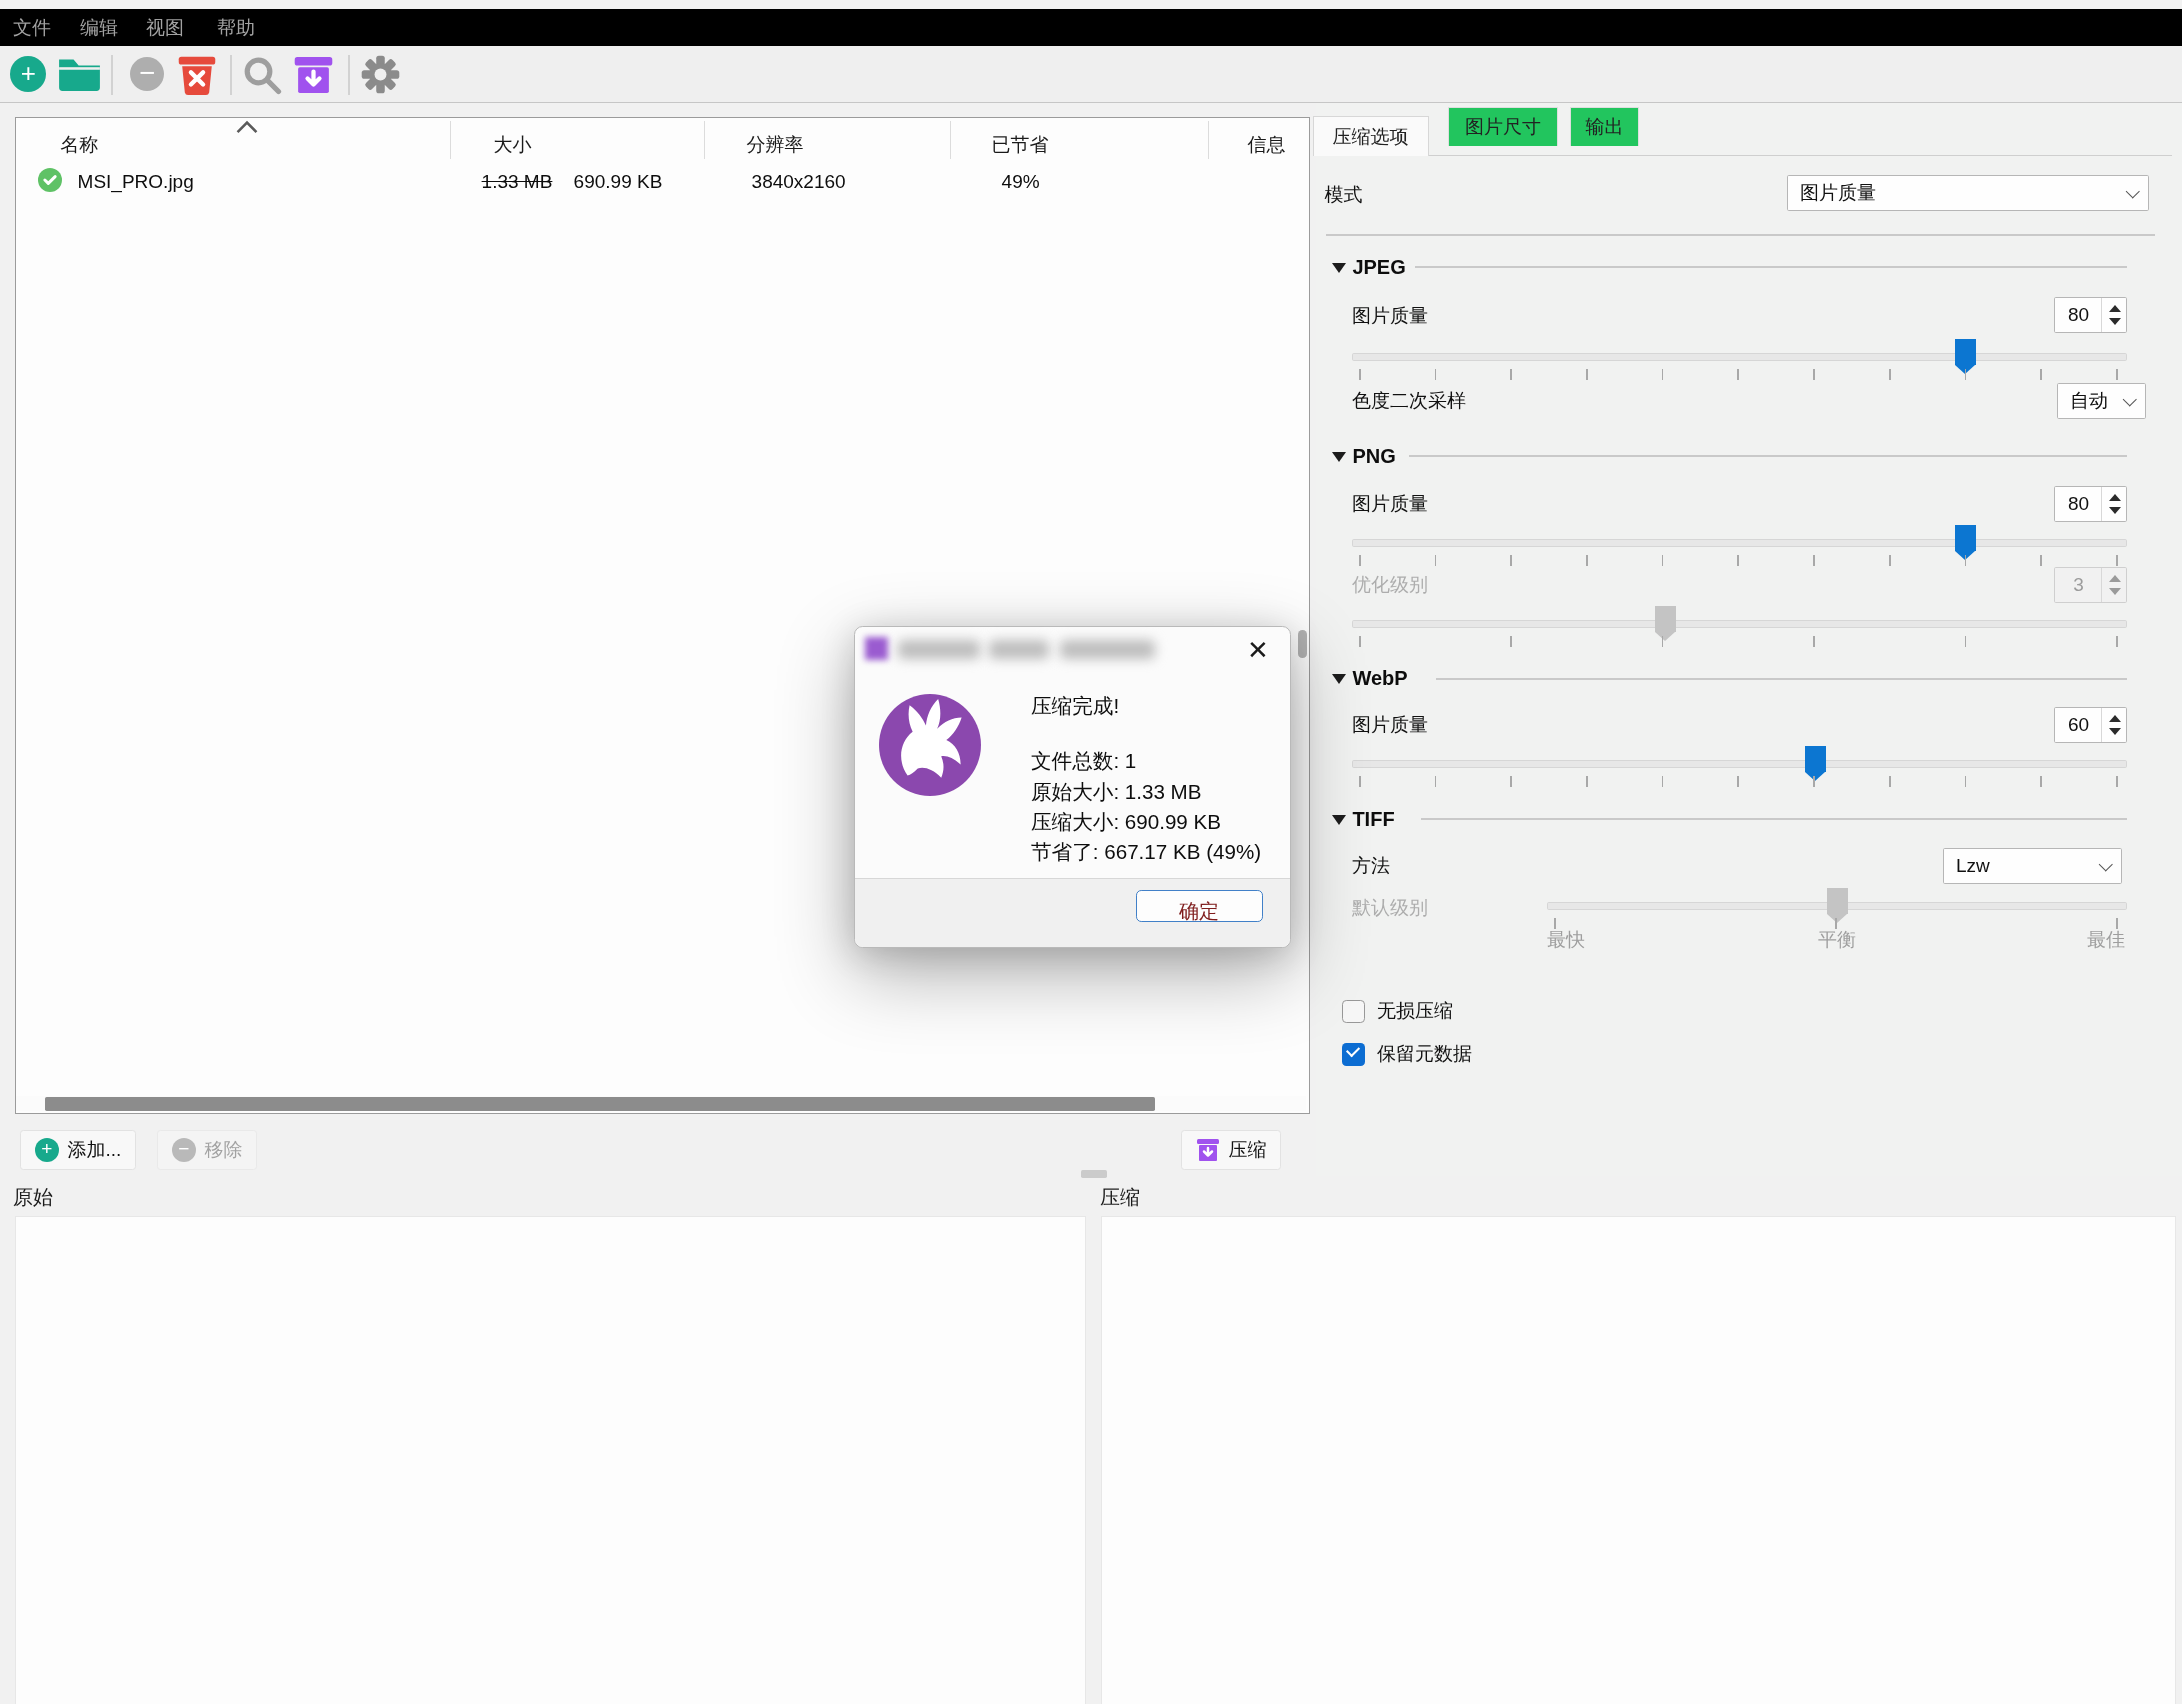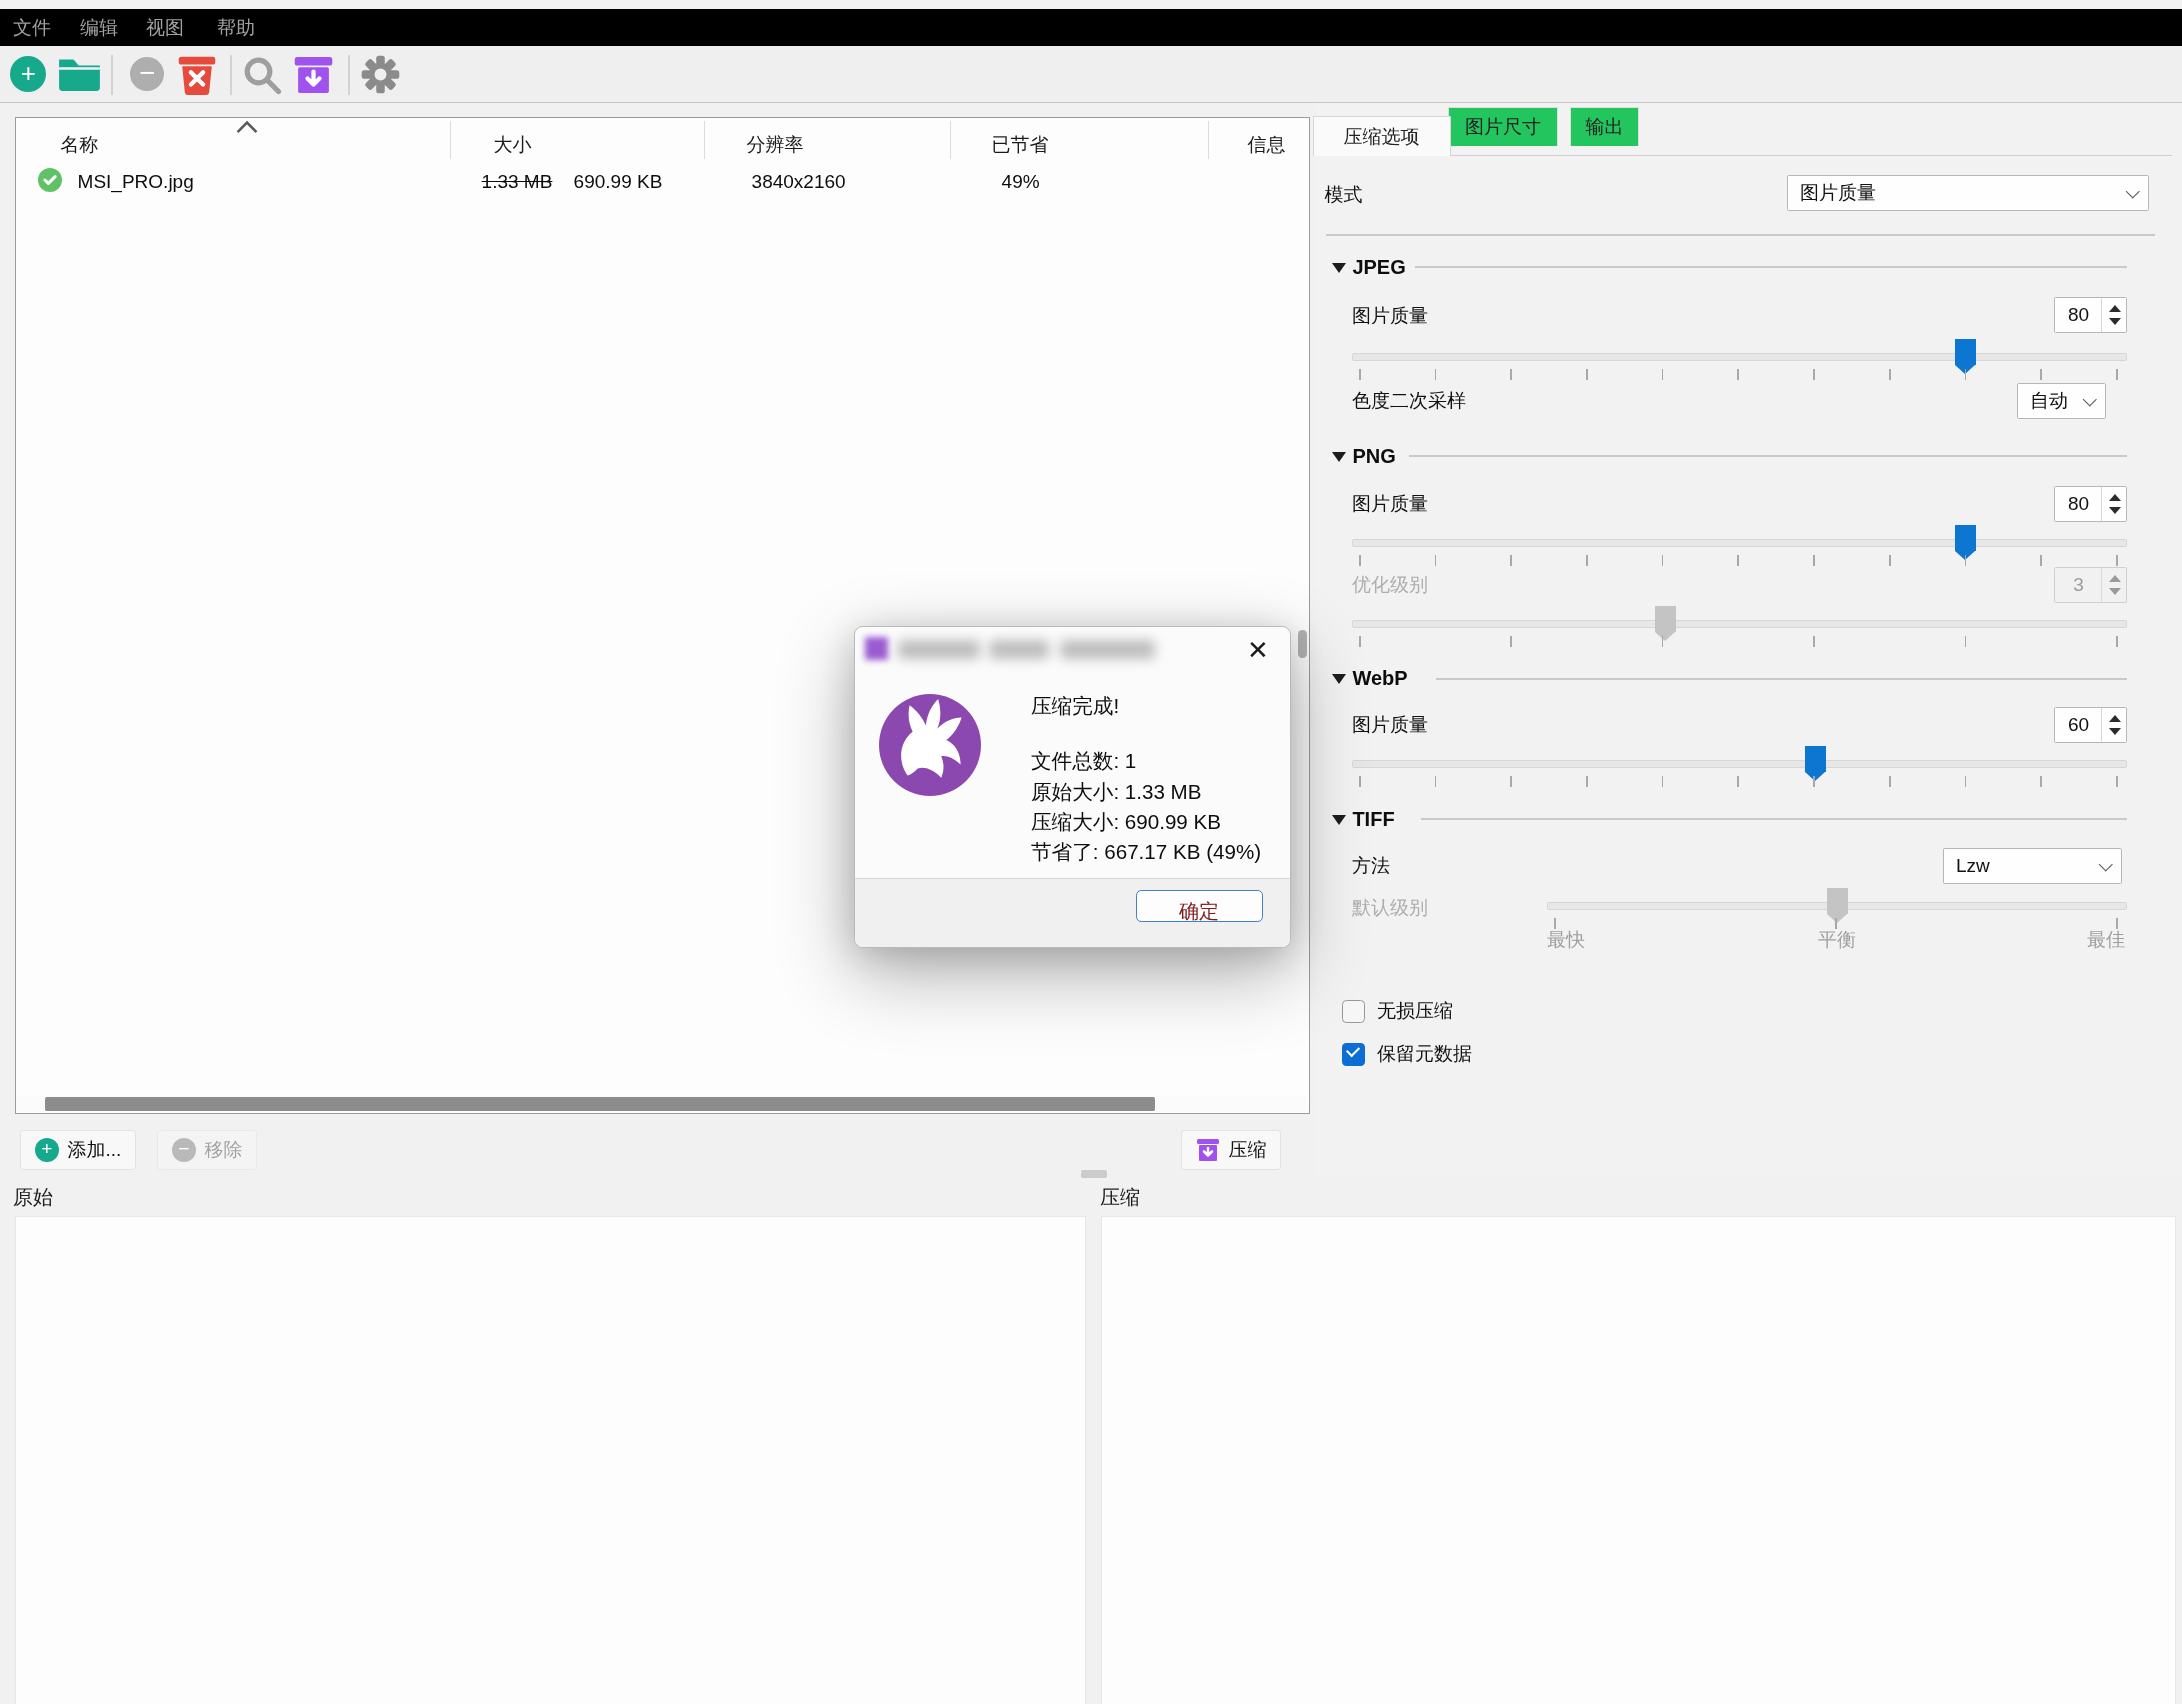--- a/index.html
+++ b/index.html
@@ -193,21 +193,21 @@
 
   <div class="abs" id="splitter-dash"></div>
 
   <div class="preview-label" style="left:13px">原始</div>
   <div class="preview-label" style="left:1100px">压缩</div>
   <div class="preview-panel" style="left:14.6px;width:1071px;"></div>
   <div class="preview-panel" style="left:1101px;width:1075px;"></div>
 
   <div class="abs" id="rightpanel">
     <div id="pane-topline"></div>
-    <div class="tab active" style="left:-3.4px;width:138px;">压缩选项</div>
+    <div class="tab active" style="left:-3.4px;width:116px;">压缩选项</div>
     <div class="tab" style="left:132px;width:110px;">图片尺寸</div>
     <div class="tab" style="left:254px;width:69px;">输出</div>
 
     <div class="plabel" style="left:8.6px;top:79px;">模式</div>
     <div class="dropdown" style="left:471px;top:72px;width:362px;height:36px;">
       <span>图片质量</span>
       <i class="dd-chev"></i>
     </div>
     <div class="sep-line" style="left:9.5px;top:131px;width:829px;"></div>
 
@@ -235,21 +235,21 @@
           <i></i>
           <i></i>
           <i></i>
           <i></i>
           <i></i>
           <i></i>
           <i></i>
         </div>
     </div>
     <div class="plabel" style="left:36px;top:285px;">色度二次采样</div>
-    <div class="dropdown" style="left:701px;top:280px;width:89px;height:36px;">
+    <div class="dropdown" style="left:741px;top:280px;width:89px;height:36px;">
       <span>自动</span>
       <i class="dd-chev"></i>
     </div>
 
     <div class="sec-head" style="top:342px;">
       <i class="sec-tri"></i>
       <span>PNG</span>
     </div>
     <div class="sec-rule" style="left:93px;top:352px;width:718px;"></div>
     <div class="plabel" style="left:36px;top:388px;">图片质量</div>

